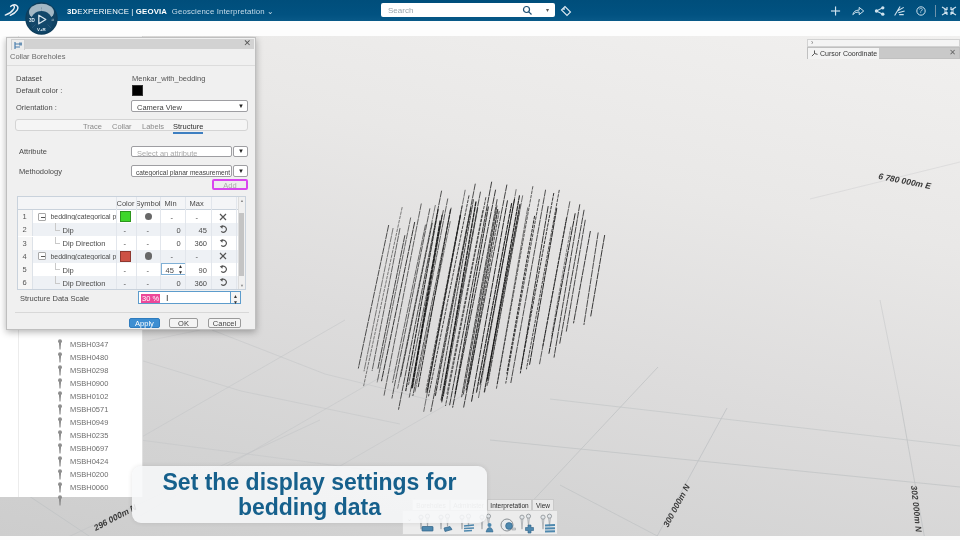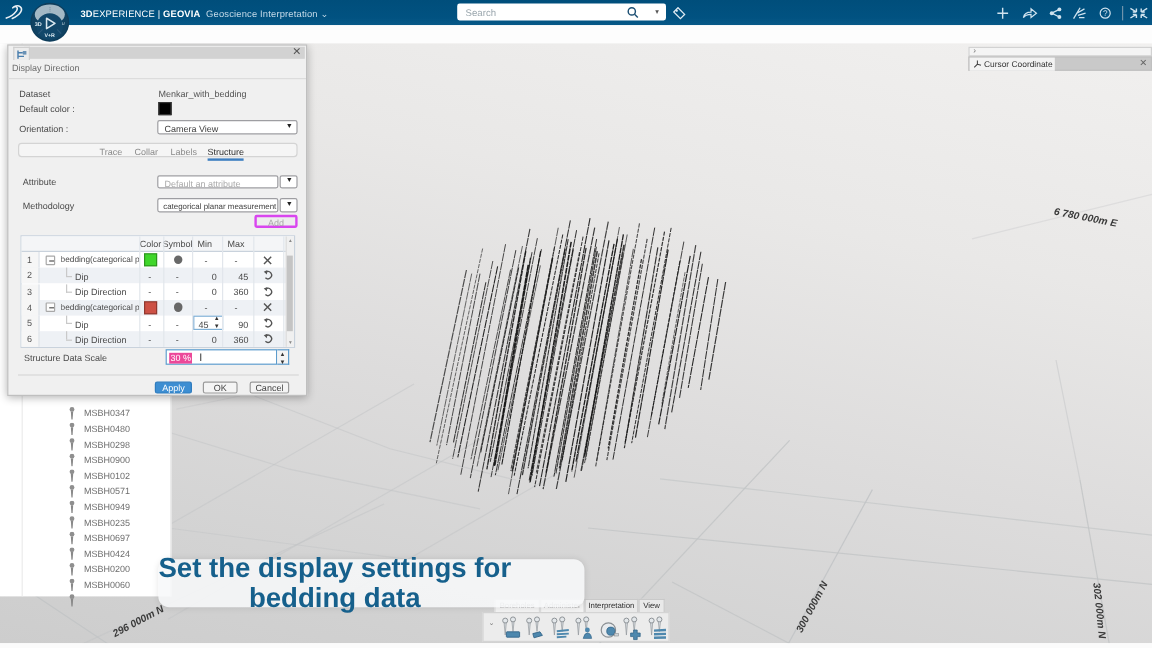--- a/index.html
+++ b/index.html
@@ -58,21 +58,21 @@
 #dlg .sep2{position:absolute;left:8px;top:273.5px;width:234px;height:1px;background:#d8d8d8;}
 .btn{position:absolute;top:279.5px;height:10px;border-radius:2px;text-align:center;font-size:7.5px;line-height:9px;}
 #apply{left:122px;width:31px;background:#3d8ed2;border:1px solid #2f7cbe;color:#fff;}
 #okbtn{left:162px;width:29px;background:#f4f4f4;border:1px solid #9a9a9a;color:#444;}
 #cancel{left:201px;width:33px;background:#f4f4f4;border:1px solid #9a9a9a;color:#444;}
 #ribbon{position:absolute;left:402px;top:497px;width:156px;height:39px;}
 #ribbon .tabrow{position:absolute;left:10px;top:2px;height:11px;display:flex;font-size:7px;}
 #ribbon .rtab{padding:1.5px 0 0 0;text-align:center;overflow:hidden;font-size:6.5px;background:#e9e9e9;border:1px solid #c9c9c9;border-bottom:none;color:#2d2d2d;white-space:nowrap;}
 #ribbon .rtab.fade{color:#a8a8a8;background:#f4f4f4;border-color:#dedede;}
 #ribbon .iconrow{position:absolute;left:0px;top:13px;width:156px;height:25px;background:#ececec;border:1px solid #d4d4d4;}
-#caption{position:absolute;left:132px;top:466px;width:355px;height:40px;background:rgba(247,248,249,0.87);border-radius:9px;box-shadow:0 0 5px rgba(0,0,0,0.10);z-index:30;display:flex;align-items:center;justify-content:flex-start;text-align:center;}
+#caption{position:absolute;left:132px;top:466px;width:355px;height:57px;background:rgba(247,248,249,0.87);border-radius:9px;box-shadow:0 0 5px rgba(0,0,0,0.10);z-index:30;display:flex;align-items:center;justify-content:center;text-align:center;}
 #caption .txt{font-size:23px;font-weight:bold;color:#16608c;line-height:25px;}
 #compass{position:absolute;left:25px;top:2px;width:33px;height:33px;z-index:40;}
 #dslogo{position:absolute;left:3px;top:3px;width:17px;height:15px;}
 #tagicon{position:absolute;left:560px;top:5px;}
 .tbicons{position:absolute;right:2px;top:0px;height:21px;display:flex;align-items:center;color:#cfe2ee;}
 </style></head>
 <body>
 <div id="stage">
   <div id="scene">
     <svg width="960" height="500" viewBox="0 36 960 500" style="position:absolute;left:0;top:0;">
@@ -336,40 +336,40 @@
   <div id="caption">
       <div class="txt">Set the display settings for<br>bedding data</div>
     </div>
   <div id="dlg">
     <div class="ttab"><svg width="9" height="9" viewBox="0 0 9 9" style="margin:1px 0 0 2px;">
           <path d="M1 1 L1 8 M1 3 L5 3 M1 6 L6 6" stroke="#4a7fae" stroke-width="1.2" fill="none"></path>
           <rect x="5" y="1.5" width="3" height="3" fill="#6a92b5"></rect>
         </svg></div>
     <div class="tstrip"></div>
       <div class="closex">✕</div>
-    <div class="dtitle">Display Direction</div>
+    <div class="dtitle">Collar Boreholes</div>
     <div class="sep1"></div>
     <div class="lbl" style="left:9px;top:36px;">Dataset</div>
     <div class="val" style="left:125px;top:36px;">Menkar_with_bedding</div>
     <div class="lbl" style="left:9px;top:47.5px;">Default color :</div>
     <div class="colorbox"></div>
     <div class="lbl" style="left:9px;top:64.5px;">Orientation :</div>
     <div class="combo" style="left:124px;top:62px;width:117px;height:12px;">
         <span style="position:absolute;left:5px;top:2px;">Camera View</span>
         <span class="arr">▼</span>
       </div>
     <div class="tabsbar">
       <span style="left:67px;">Trace</span>
         <span style="left:96px;">Collar</span>
         <span style="left:126px;">Labels</span>
         <span class="act" style="left:157px;">Structure</span>
     </div>
     <div class="lbl" style="left:12px;top:109px;">Attribute</div>
     <div class="combo" style="left:124px;top:107.5px;width:101px;height:11.5px;">
-        <span style="position:absolute;left:5px;top:2px;color:#aaa;">Default an attribute</span>
+        <span style="position:absolute;left:5px;top:2px;color:#aaa;">Select an attribute</span>
       </div>
     <div class="combo" style="left:226px;top:107.5px;width:15px;height:11.5px;">
         <span class="arr">▼</span>
       </div>
     <div class="lbl" style="left:12px;top:128.5px;">Methodology</div>
     <div class="combo" style="left:124px;top:127px;width:101px;height:11.5px;font-size:6.6px;">
         <span style="position:absolute;left:4px;top:2.5px;">categorical planar measurement</span>
       </div>
     <div class="combo" style="left:226px;top:127px;width:15px;height:11.5px;">
         <span class="arr">▼</span>

